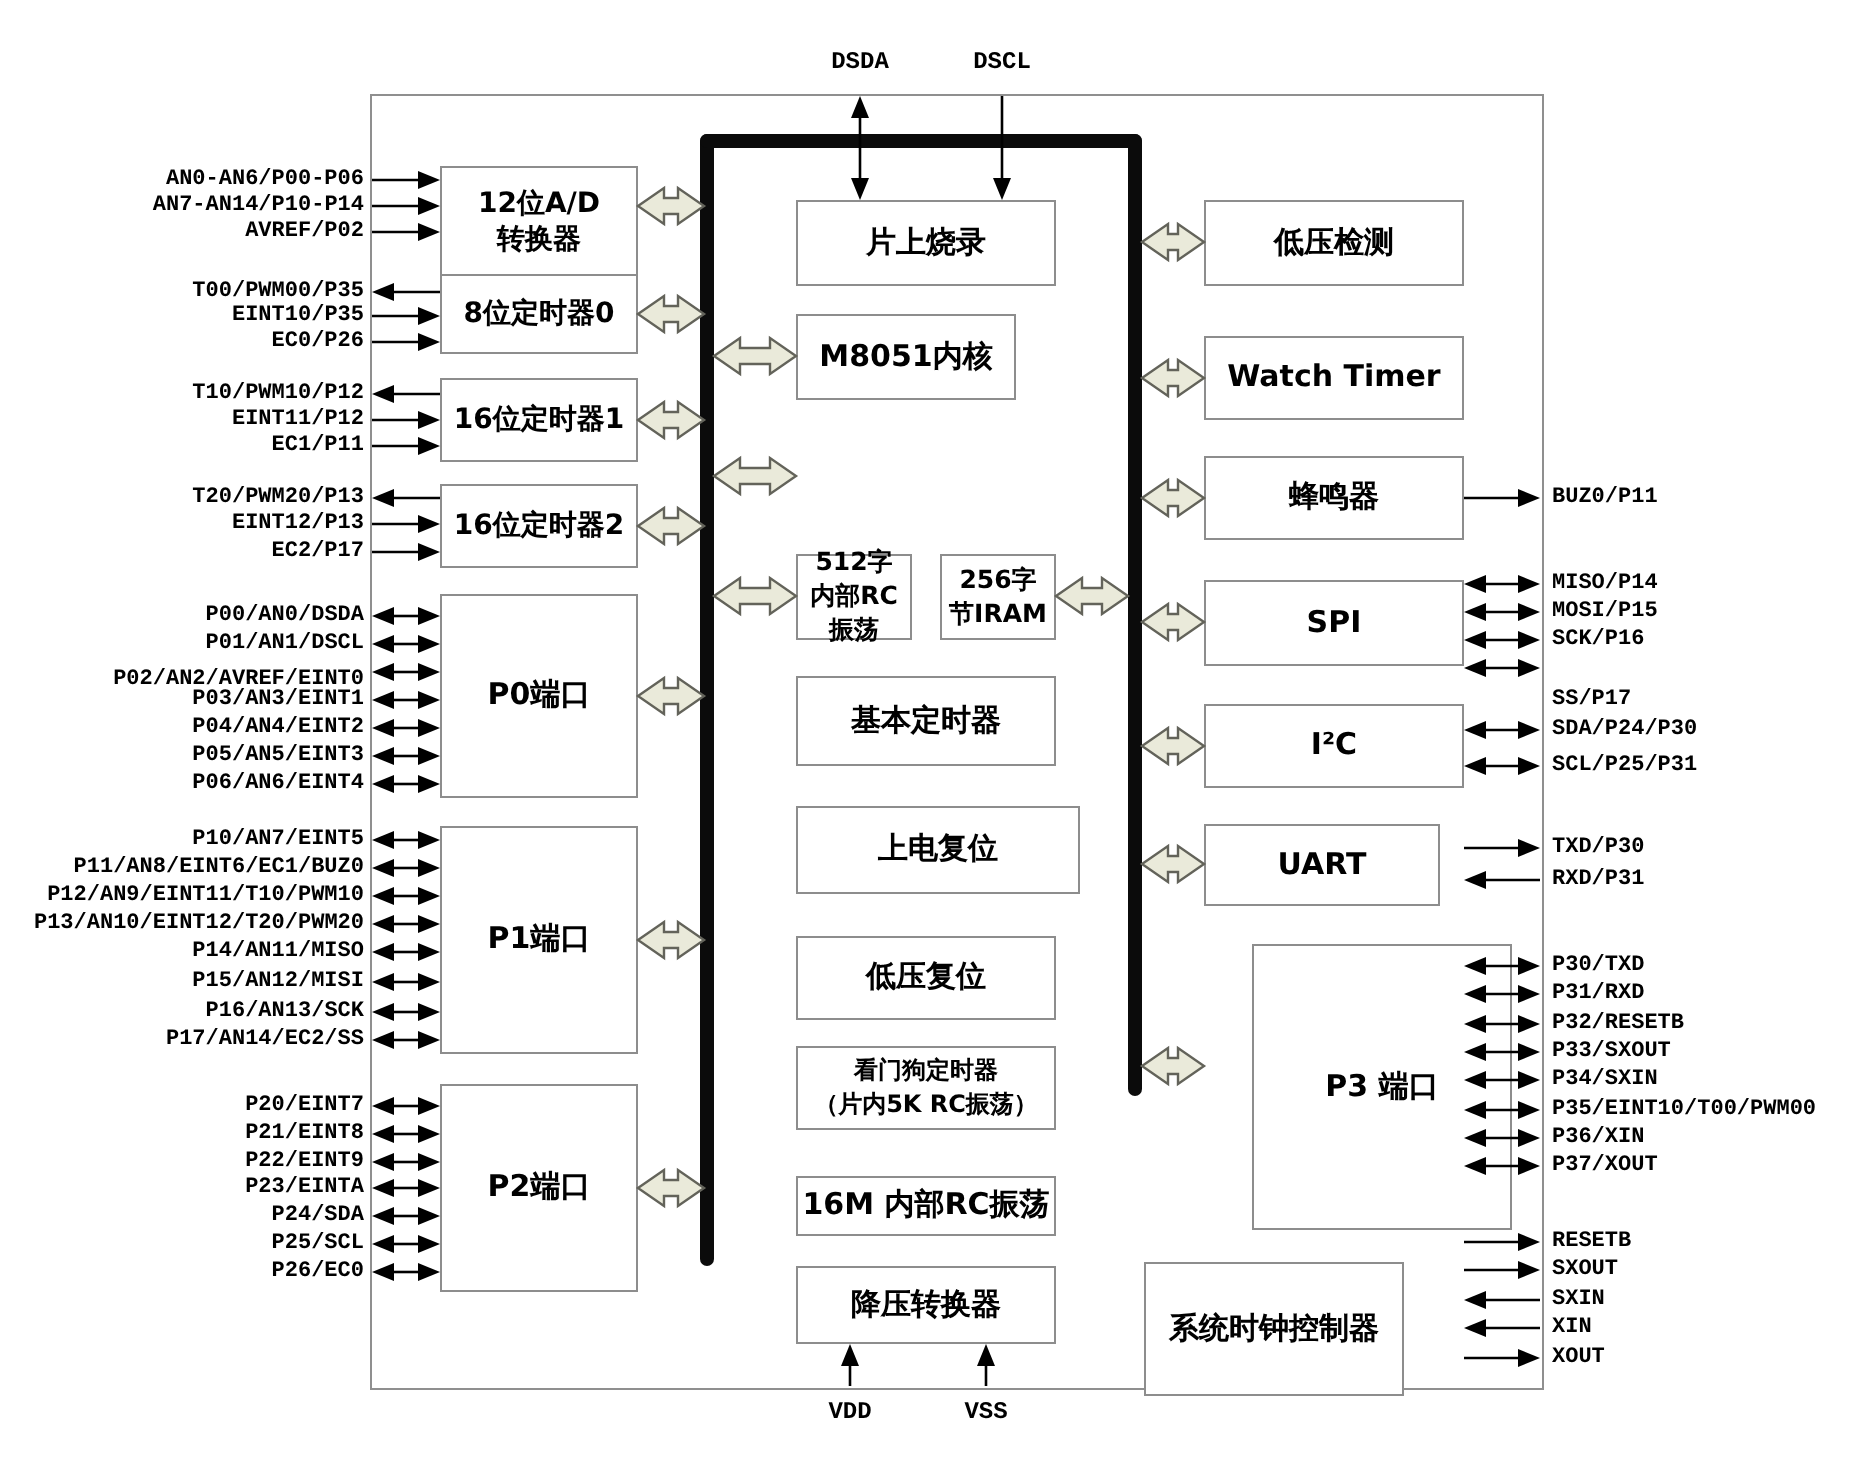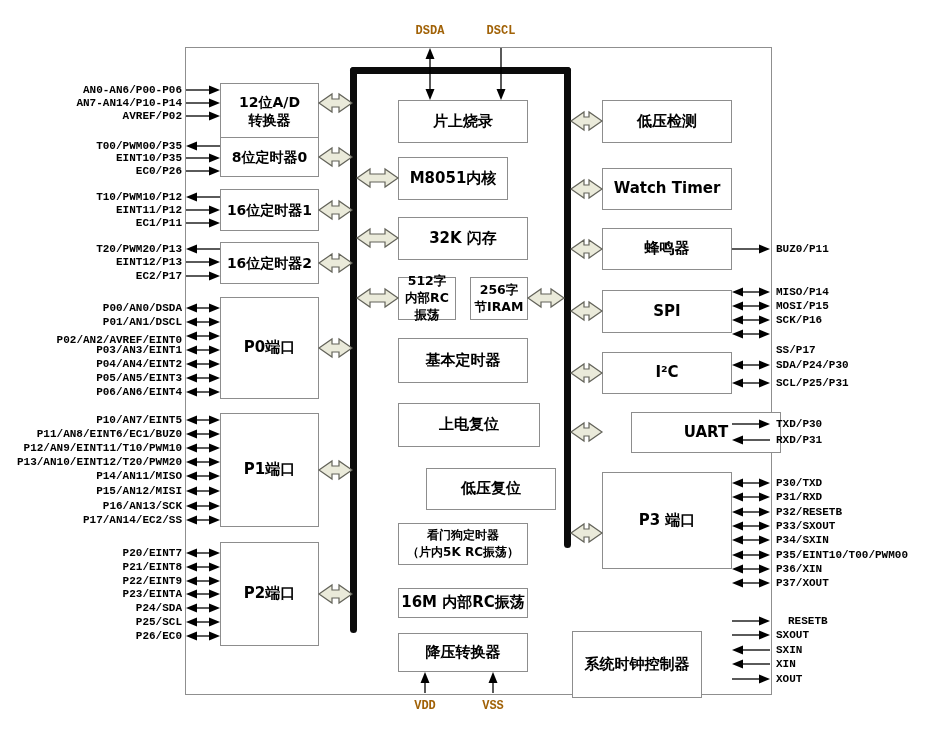--- a/index.html
+++ b/index.html
@@ -10,21 +10,21 @@
   .box{position:absolute;border:1px solid #8d8d8d;background:#ffffff;box-sizing:border-box;
        display:flex;align-items:center;justify-content:center;text-align:center;
        font-weight:bold;font-size:15px;line-height:1.3;color:#000;white-space:pre-line;}
   .f14{font-size:14px;}
   .f13{font-size:12.5px;line-height:1.35;}
   .f12{font-size:12px;line-height:1.4;}
   .pin-label{position:absolute;font-family:"Liberation Mono","DejaVu Sans Mono",monospace;
        font-weight:bold;font-size:11px;line-height:12px;color:#000;white-space:nowrap;}
   .pin-label.r{text-align:right;}
   .toplab{position:absolute;font-family:"Liberation Mono","DejaVu Sans Mono",monospace;
-       font-weight:bold;font-size:12px;line-height:13px;color:#a16207;text-align:center;}
+       font-weight:bold;font-size:12px;line-height:13px;color:#000000;text-align:center;}
   svg.conn{position:absolute;overflow:visible;}
 </style>
 </head>
 <body>
 
 <div class="stage">
 
   <div class="outer" style="left:185px;top:47px;width:585px;height:646px;"></div>
 
   <div class="bus" style="left:350px;top:67px;width:7px;height:566px;"></div>
@@ -35,40 +35,39 @@
 转换器</div>
   <div class="box f14" style="left:220px;top:137px;width:99px;height:40px;">8位定时器0</div>
   <div class="box f14" style="left:220px;top:189px;width:99px;height:42px;">16位定时器1</div>
   <div class="box f14" style="left:220px;top:242px;width:99px;height:42px;">16位定时器2</div>
   <div class="box" style="left:220px;top:297px;width:99px;height:102px;">P0端口</div>
   <div class="box" style="left:220px;top:413px;width:99px;height:114px;">P1端口</div>
   <div class="box" style="left:220px;top:542px;width:99px;height:104px;">P2端口</div>
 
   <div class="box" style="left:398px;top:100px;width:130px;height:43px;">片上烧录</div>
   <div class="box" style="left:398px;top:157px;width:110px;height:43px;">M8051内核</div>
-  <div class="box" style="left:398px;top:217px;width:130px;height:43px;">32K 闪存</div>
   <div class="box f13" style="left:398px;top:277px;width:58px;height:43px;">512字
 内部RC振荡</div>
   <div class="box f13" style="left:470px;top:277px;width:58px;height:43px;">256字
 节IRAM</div>
   <div class="box" style="left:398px;top:338px;width:130px;height:45px;">基本定时器</div>
   <div class="box" style="left:398px;top:403px;width:142px;height:44px;">上电复位</div>
-  <div class="box" style="left:398px;top:468px;width:130px;height:42px;margin-left:28px;">低压复位</div>
+  <div class="box" style="left:398px;top:468px;width:130px;height:42px;">低压复位</div>
   <div class="box f12" style="left:398px;top:523px;width:130px;height:42px;">看门狗定时器
 （片内5K RC振荡）</div>
   <div class="box" style="left:398px;top:588px;width:130px;height:30px;">16M 内部RC振荡</div>
   <div class="box" style="left:398px;top:633px;width:130px;height:39px;">降压转换器</div>
 
   <div class="box" style="left:602px;top:100px;width:130px;height:43px;">低压检测</div>
   <div class="box" style="left:602px;top:168px;width:130px;height:42px;">Watch Timer</div>
   <div class="box" style="left:602px;top:228px;width:130px;height:42px;">蜂鸣器</div>
   <div class="box" style="left:602px;top:290px;width:130px;height:43px;">SPI</div>
   <div class="box" style="left:602px;top:352px;width:130px;height:42px;">I²C</div>
-  <div class="box" style="left:631px;top:412px;width:150px;height:41px;">UART</div>
-  <div class="box" style="left:602px;top:472px;width:130px;height:97px;text-align:center;">P3 端口</div>
+  <div class="box" style="left:602px;top:412px;width:118px;height:41px;">UART</div>
+  <div class="box" style="left:626px;top:472px;width:130px;height:143px;text-align:center;">P3 端口</div>
   <div class="box" style="left:572px;top:615px;width:130px;height:67px;margin-top:16px;">系统时钟控制器</div>
 
   <div id="arrow-layer">
       <svg class="conn" width="33" height="24" style="left:319px;top:91px;">
         <polygon points="0,12 13,3 13,8 20,8 20,3 33,12 20,21 20,16 13,16 13,21" fill="#eaeada" stroke="#63635a" stroke-width="1.2"></polygon>
       </svg>
       <svg class="conn" width="33" height="24" style="left:319px;top:145px;">
         <polygon points="0,12 13,3 13,8 20,8 20,3 33,12 20,21 20,16 13,16 13,21" fill="#eaeada" stroke="#63635a" stroke-width="1.2"></polygon>
       </svg>
       <svg class="conn" width="33" height="24" style="left:319px;top:198px;">
@@ -409,21 +408,21 @@
       <svg class="conn" width="38" height="12" style="left:732px;top:577px;">
         <line x1="10" y1="6" x2="28" y2="6" stroke="#000000" stroke-width="1.3"></line>
         <polygon points="0,6 11,1.5 11,10.5" fill="#000000"></polygon>
         <polygon points="38,6 27,1.5 27,10.5" fill="#000000"></polygon>
       </svg>
       <div class="pin-label" style="top: 577px; left: 776px;">P37/XOUT</div>
       <svg class="conn" width="38" height="12" style="left:732px;top:615px;">
         <line x1="0" y1="6" x2="28" y2="6" stroke="#000000" stroke-width="1.3"></line>
         <polygon points="38,6 27,1.5 27,10.5" fill="#000000"></polygon>
       </svg>
-      <div class="pin-label" style="top: 615px; left: 776px; margin-left: 12px;">RESETB</div>
+      <div class="pin-label" style="top: 615px; left: 776px;">RESETB</div>
       <svg class="conn" width="38" height="12" style="left:732px;top:629px;">
         <line x1="0" y1="6" x2="28" y2="6" stroke="#000000" stroke-width="1.3"></line>
         <polygon points="38,6 27,1.5 27,10.5" fill="#000000"></polygon>
       </svg>
       <div class="pin-label" style="top: 629px; left: 776px;">SXOUT</div>
       <svg class="conn" width="38" height="12" style="left:732px;top:644px;">
         <line x1="10" y1="6" x2="38" y2="6" stroke="#000000" stroke-width="1.3"></line>
         <polygon points="0,6 11,1.5 11,10.5" fill="#000000"></polygon>
       </svg>
       <div class="pin-label" style="top: 644px; left: 776px;">SXIN</div>

